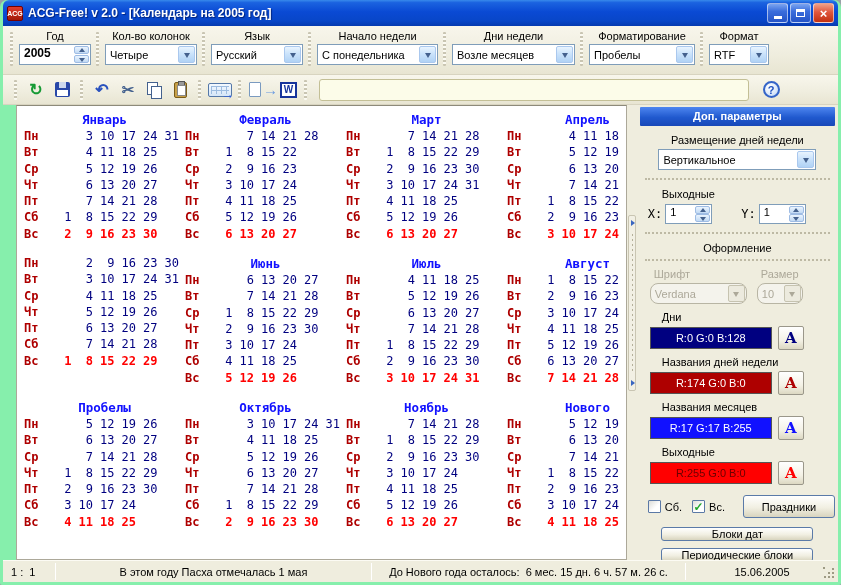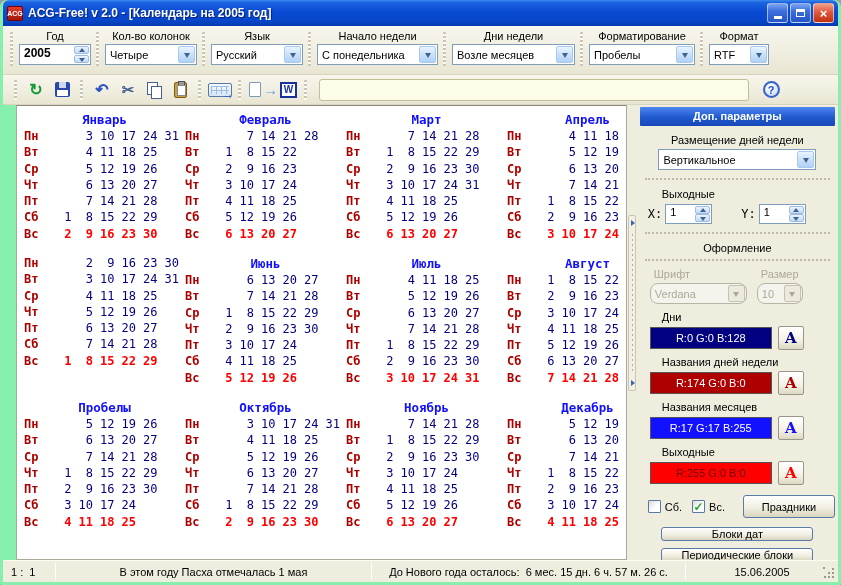--- a/index.html
+++ b/index.html
@@ -987,21 +987,21 @@
               <div class="dow" style="color: rgb(174, 0, 0);">Вс</div>
               <div class="cell" style="color: rgb(255, 0, 0);">6</div>
               <div class="cell" style="color: rgb(255, 0, 0);">13</div>
               <div class="cell" style="color: rgb(255, 0, 0);">20</div>
               <div class="cell" style="color: rgb(255, 0, 0);">27</div>
               <div class="cell" style="color: rgb(255, 0, 0);"></div>
               <div class="cell" style="color: rgb(255, 0, 0);"></div>
             </div>
           </div>
           <div class="month">
-            <div class="mtitle" style="color: rgb(17, 17, 255);">Декабрь</div>
+            <div class="mtitle" style="color: rgb(17, 17, 255);">Нового</div>
             <div class="mrow">
               <div class="dow" style="color: rgb(174, 0, 0);">Пн</div>
               <div class="cell" style="color: rgb(0, 0, 128);"></div>
               <div class="cell" style="color: rgb(0, 0, 128);">5</div>
               <div class="cell" style="color: rgb(0, 0, 128);">12</div>
               <div class="cell" style="color: rgb(0, 0, 128);">19</div>
               <div class="cell" style="color: rgb(0, 0, 128);">26</div>
             </div>
             <div class="mrow">
               <div class="dow" style="color: rgb(174, 0, 0);">Вт</div>

